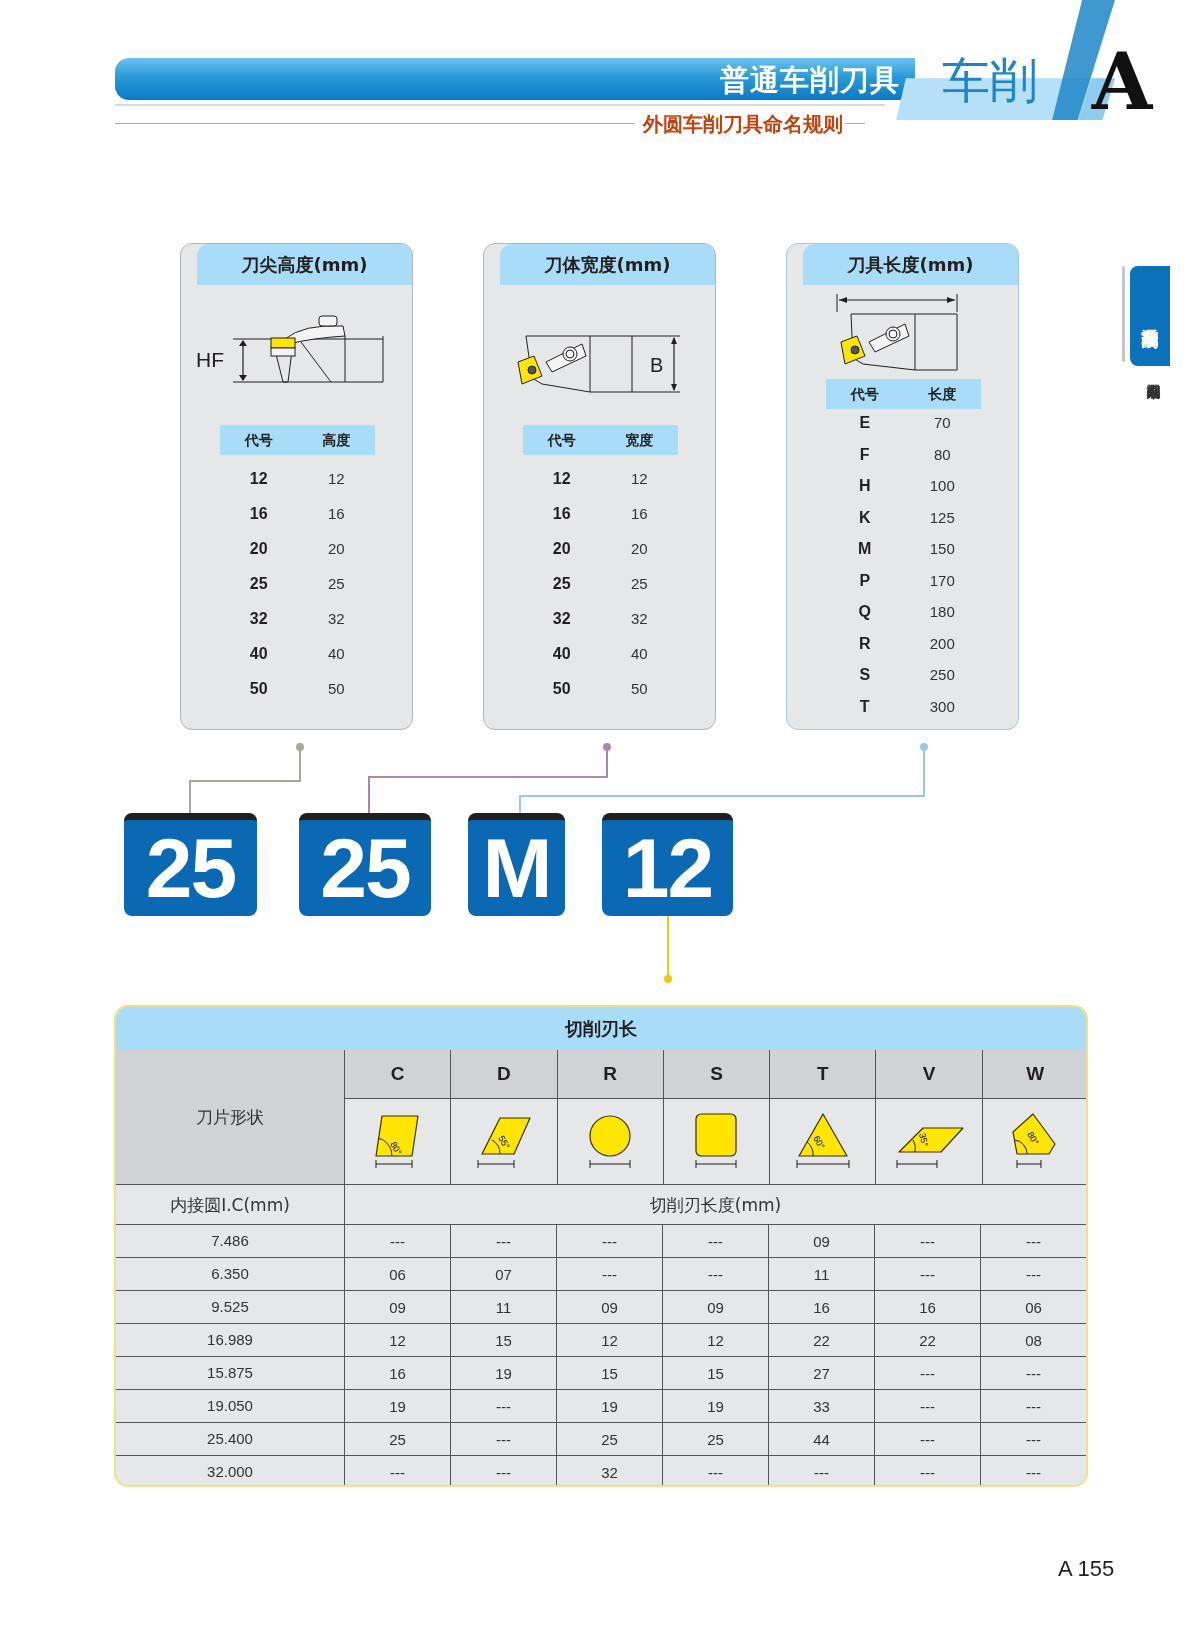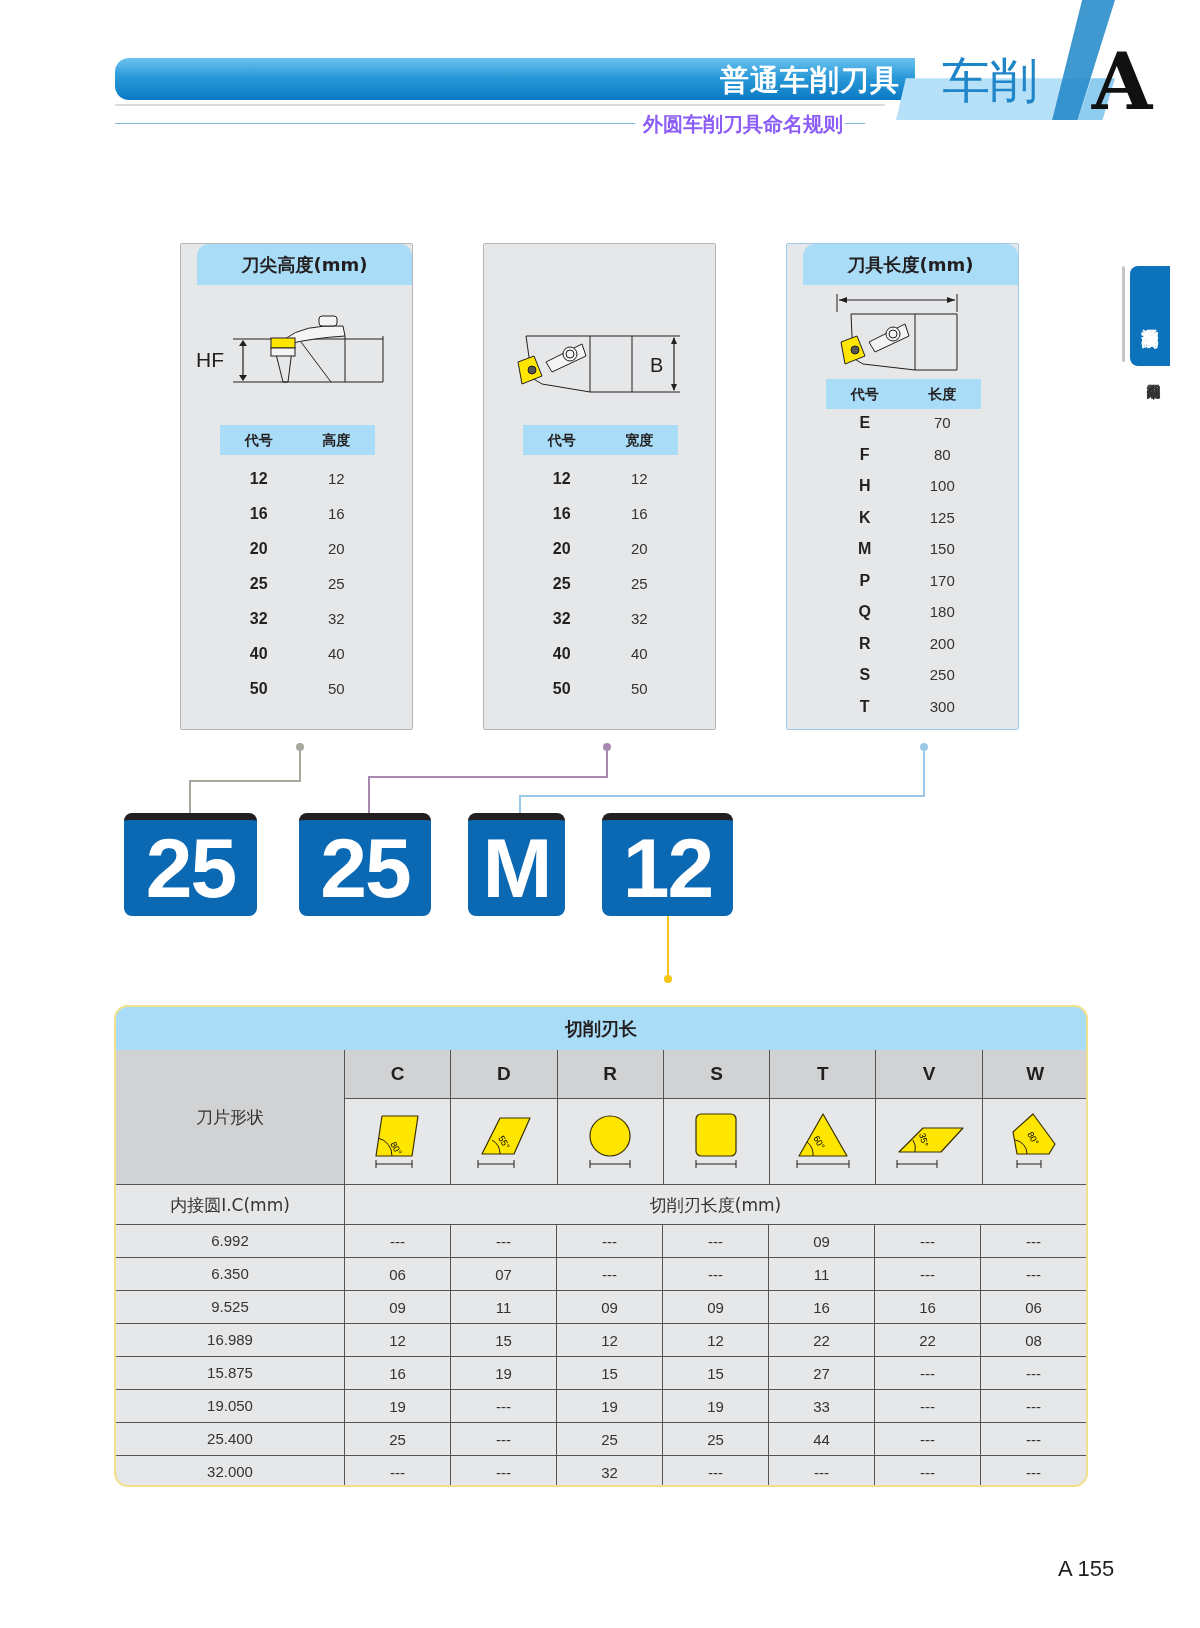--- a/index.html
+++ b/index.html
@@ -16,21 +16,21 @@
   .hdr-title {
     left: 640px; top: 60px; width: 260px; height: 40px;
     color: #fff; font-size: 29px; font-weight: bold; letter-spacing: 1px;
     line-height: 40px; text-align: right;
   }
   .hdr-line1 { left: 115px; top: 104px; width: 770px; height: 2px; background: #d9dadb; }
   .hdr-line2 { left: 115px; top: 123px; width: 520px; height: 1px; background: #7fb8d9; }
   .hdr-line3 { left: 845px; top: 123px; width: 20px; height: 1px; background: #7fb8d9; }
   .hdr-sub {
     left: 633px; top: 110px; width: 220px; height: 28px;
-    font-size: 20px; font-weight: bold; color: #8b5cf6; line-height: 28px; text-align: center;
+    font-size: 20px; font-weight: bold; color: #c2410c; line-height: 28px; text-align: center;
   }
   .tab-shape { left: 870px; top: 44px; width: 200px; height: 72px; }
   .hdr-chapter {
     left: 930px; top: 50px; width: 120px; height: 60px;
     color: #1e86c8; font-size: 48px; line-height: 60px; text-align: center;
   }
   .hdr-letter {
     left: 1082px; top: 42px; width: 80px; height: 80px;
     font-family: "DejaVu Serif", serif; font-size: 78px; font-weight: bold;
     line-height: 80px; text-align: center; color: #111;
@@ -46,21 +46,21 @@
   }
   .side-rule { left: 1122px; top: 266px; width: 3px; height: 96px; background: #c5c6c8; border-radius: 2px; }
   .side-text {
     left: 1140px; top: 374px; width: 24px; height: 170px;
     writing-mode: vertical-rl; text-orientation: upright;
     font-size: 14px; color: #333; line-height: 20px; letter-spacing: 0;
   }
 
   
   .card {
-    background: #e6e7e8; border-radius: 2px; overflow: hidden;
+    background: #e6e7e8; border-radius: 12px; overflow: hidden;
     border: 1px solid #b6b6b6;
     padding-left: 16px;
   }
   .card.blue { border-color: #9fcbe8; }
   .card-head {
     height: 41px; background: #a9dcf6; border-radius: 12px 12px 0 0;
     font-weight: bold; font-size: 18px; line-height: 41px; text-align: center; color: #231f20;
   }
   .card-thead {
     position: absolute; height: 30px; background: #a9dcf6;
@@ -185,20 +185,21 @@
         <span class="val">40</span>
       </div>
     <div class="card-row" style="height:35px;">
         <span class="code">50</span>
         <span class="val">50</span>
       </div>
   </div>
 </div>
 
 <div class="abs card" style="left:483px;top:243px;width:233px;height:487px;">
+  <div class="card-head">刀体宽度(mm)</div>
   <svg class="abs" style="left:28px;top:88px;" width="180" height="62" viewBox="0 0 180 62">
     <polygon points="14,4 78,4 78,60 30,52 20,46" fill="none" stroke="#231f20"></polygon>
     <line x1="78" y1="4" x2="120" y2="4" stroke="#231f20"></line>
     <line x1="78" y1="60" x2="120" y2="60" stroke="#231f20"></line>
     <line x1="120" y1="4" x2="120" y2="60" stroke="#231f20"></line>
     <line x1="120" y1="4" x2="168" y2="4" stroke="#231f20"></line>
     <line x1="120" y1="60" x2="168" y2="60" stroke="#231f20"></line>
     <line x1="162" y1="6" x2="162" y2="58" stroke="#231f20" stroke-width="1.2"></line>
     <polygon points="159,12 165,12 162,5" fill="#231f20"></polygon>
     <polygon points="159,52 165,52 162,59" fill="#231f20"></polygon>
@@ -410,21 +411,21 @@
           <line x1="36" y1="50" x2="36" y2="58" stroke="#231f20"></line>
         </svg>
     </div>
   </div>
   <div class="tbl-ic">
     <div class="l">内接圆I.C(mm)</div>
     <div class="r">切削刃长度(mm)</div>
   </div>
   <div class="tbl-body">
     <div class="tbl-row">
-        <div class="ic">6.992</div>
+        <div class="ic">7.486</div>
         <div class="c">---</div>
         <div class="c">---</div>
         <div class="c">---</div>
         <div class="c">---</div>
         <div class="c">09</div>
         <div class="c">---</div>
         <div class="c">---</div>
       </div>
     <div class="tbl-row">
         <div class="ic">6.350</div>

